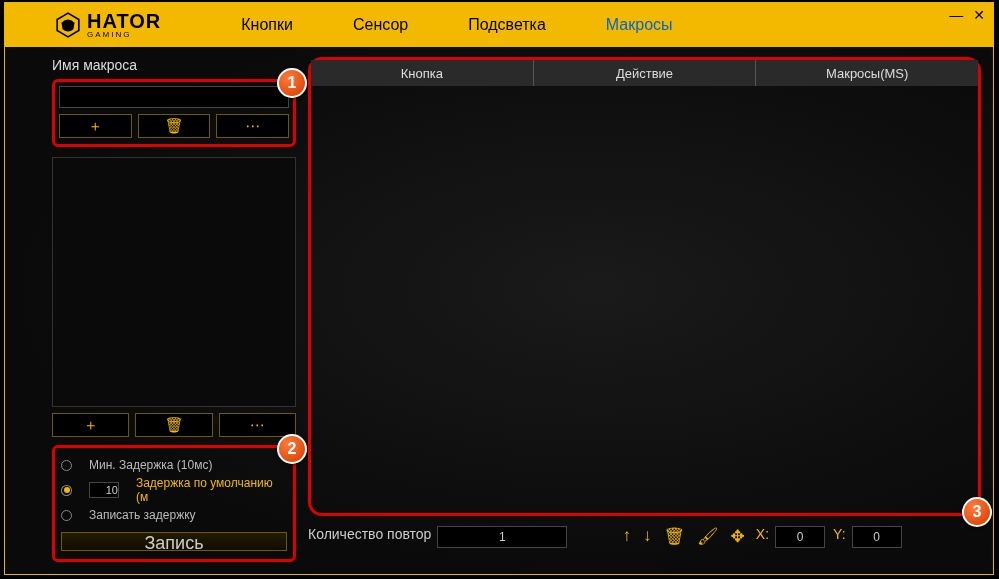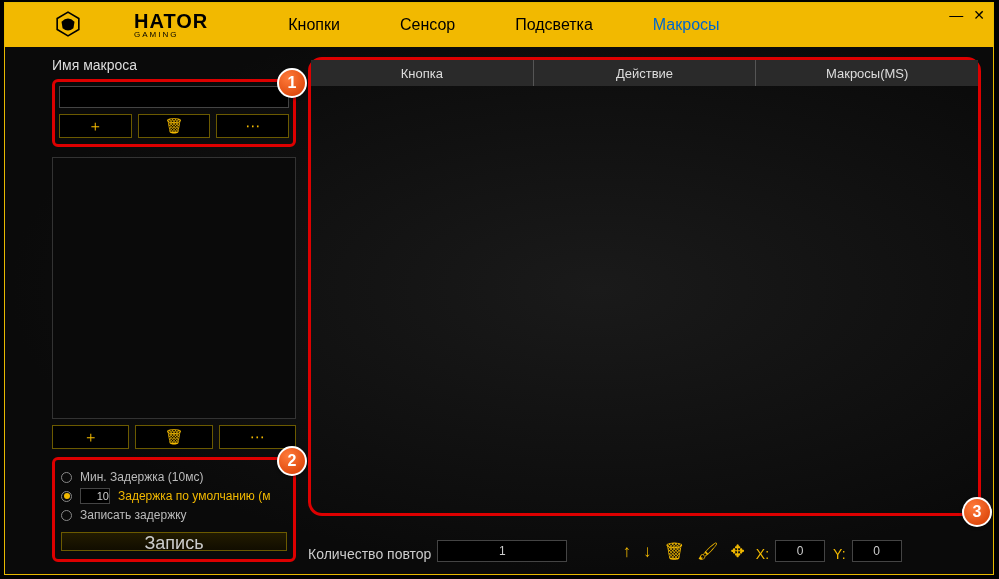--- a/index.html
+++ b/index.html
@@ -1,49 +1,49 @@
 <!DOCTYPE html>
 <html><head>
   <meta charset="utf-8">
   <style>
     * { box-sizing: border-box; margin: 0; padding: 0; font-family: Arial, sans-serif; }
     body { background: #000; width: 999px; height: 579px; overflow: hidden; position: relative; }
     .window { position: absolute; top: 2px; left: 4px; width: 990px; height: 573px; background: radial-gradient(ellipse at 60% 50%, #1a1a1a 0%, #0a0a0a 70%); border: 1px solid #e6b800; }
     .titlebar { height: 44px; background: #f2b900; display: flex; align-items: center; position: relative; }
-    .logo { display: flex; align-items: flex-start; margin-left: 50px; color: #000; font-weight: bold; font-size: 20px; letter-spacing: 1px; gap: 47px; }
+    .logo { display: flex; align-items: center; margin-left: 50px; color: #000; font-weight: bold; font-size: 20px; letter-spacing: 1px; }
     .logo-icon { width: 26px; height: 26px; margin-right: 6px; }
     .logo-text { display: flex; flex-direction: column; line-height: 1; }
     .logo-sub { font-size: 8px; letter-spacing: 2px; font-weight: normal; }
     .tabs { display: flex; margin-left: 50px; gap: 0; }
     .tab { color: #000; font-size: 16px; padding: 16px 30px; height: 53px; display: flex; align-items: center; cursor: pointer; }
     .tab.active { color: #0066cc; }
     .win-controls { position: absolute; right: 8px; top: 4px; display: flex; gap: 10px; color: #000; font-size: 14px; }
     .win-btn { cursor: pointer; }
     .content { display: flex; height: calc(100% - 44px); padding: 10px 12px 12px 12px; gap: 12px; }
     .left-col { width: 244px; display: flex; flex-direction: column; margin-left: 35px; }
     .section-label { color: #ddd; font-size: 14px; margin-bottom: 6px; }
     .top-box { border: 3px solid #d00; border-radius: 6px; padding: 4px 4px 6px 4px; position: relative; }
     .name-input { width: 100%; height: 22px; background: #000; border: 1px solid #444; color: #ccc; padding: 0 6px; font-size: 12px; }
     .btn-row { display: flex; gap: 6px; margin-top: 6px; }
     .mini-btn { flex: 1; height: 24px; background: #000; border: 1px solid #6b5a00; color: #f2b900; display: flex; align-items: center; justify-content: center; cursor: pointer; font-size: 15px; }
     .list-box { flex: 1; background: #0a0a0a; border: 1px solid #333; margin-top: 10px; }
     .options-box { border: 3px solid #d00; border-radius: 6px; padding: 6px 6px 6px 6px; margin-top: 8px; position: relative; }
-    .radio-row { display: flex; align-items: center; color: #bbb; font-size: 12px; margin: 4px 0; gap: 8px; cursor: pointer; }
+    .radio-row { display: flex; align-items: center; color: #bbb; font-size: 12px; margin: 4px 0; gap: 17px; cursor: pointer; }
     .radio { width: 11px; height: 11px; border: 1px solid #888; border-radius: 50%; display: inline-block; position: relative; }
     .radio.checked::after { content: ""; position: absolute; top: 1.5px; left: 1.5px; width: 6px; height: 6px; background: #f2b900; border-radius: 50%; }
     .num-input { width: 30px; height: 16px; background: #000; border: 1px solid #444; color: #ccc; text-align: right; font-size: 11px; }
     .default-label { color: #f2b900; }
     .record-btn { width: 100%; height: 19px; background: linear-gradient(#221b00, #110d00); border: 1px solid #6b5a00; color: #ccc; font-size: 18px; margin-top: 6px; cursor: pointer; }
     .right-col { flex: 1; display: flex; flex-direction: column; }
     .table-box { flex: 1; border: 3px solid #d00; border-radius: 14px; position: relative; display: flex; flex-direction: column; }
     .thead { display: flex; height: 26px; }
     .th { flex: 1; background: #2a2a2a; border-right: 1px solid #555; color: #ddd; font-size: 13px; display: flex; align-items: center; justify-content: center; }
     .th:last-child { border-right: none; }
     .tbody { flex: 1; }
-    .bottom-bar { display: flex; align-items: flex-end; height: 36px; margin-top: 10px; color: #ccc; font-size: 14px; gap: 6px; }
+    .bottom-bar { display: flex; align-items: flex-start; height: 36px; margin-top: 10px; color: #ccc; font-size: 14px; gap: 6px; }
     .count-input { width: 130px; height: 22px; background: #000; border: 1px solid #444; color: #ccc; text-align: center; font-size: 12px; }
     .spacer { width: 40px; }
     .icon-btn { color: #f2b900; font-size: 17px; cursor: pointer; padding: 0 3px; }
     .coord-label { color: #f2b900; font-size: 14px; margin-left: 2px; }
     .coord-input { width: 50px; height: 22px; background: #000; border: 1px solid #444; color: #ccc; text-align: center; font-size: 12px; }
     .callout { position: absolute; width: 30px; height: 30px; border-radius: 50%; background: radial-gradient(circle at 35% 30%, #ff7a3a, #d43a00); color: #fff; font-weight: bold; display: flex; align-items: center; justify-content: center; font-size: 16px; border: 2px solid #fff; box-shadow: 0 1px 3px rgba(0,0,0,0.6); }
     .c1 { top: -14px; right: -14px; }
     .c2 { top: -14px; right: -14px; }
     .c3 { bottom: -14px; right: -14px; }
   </style>

